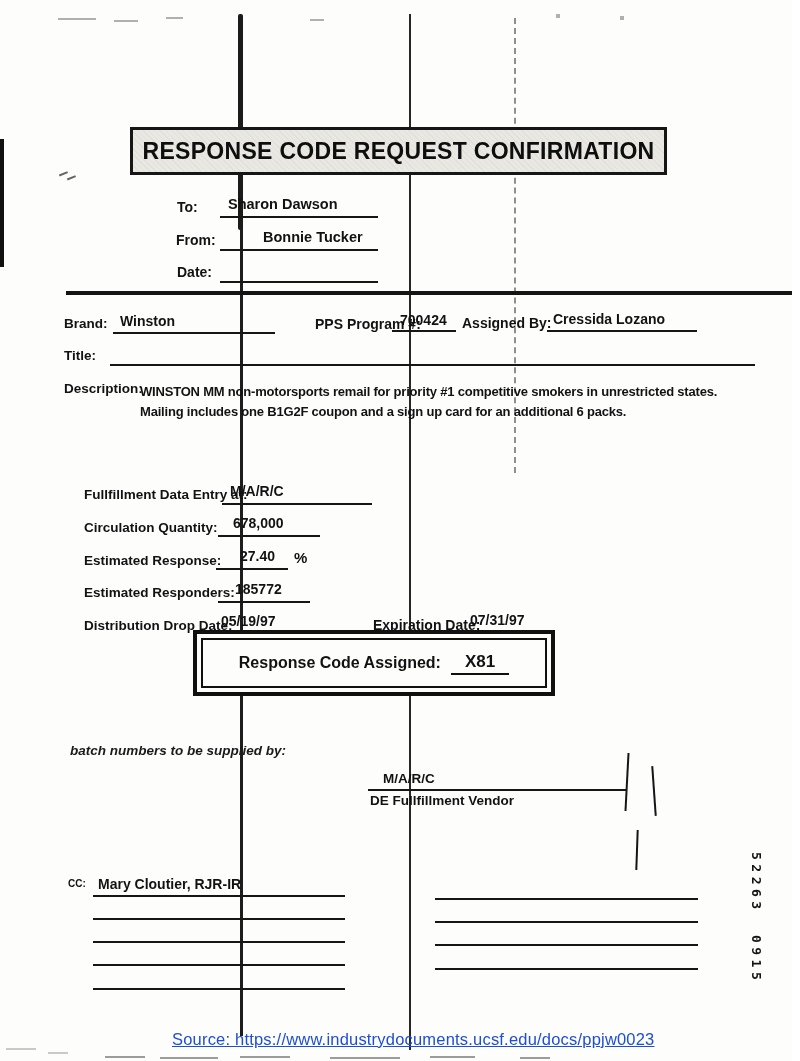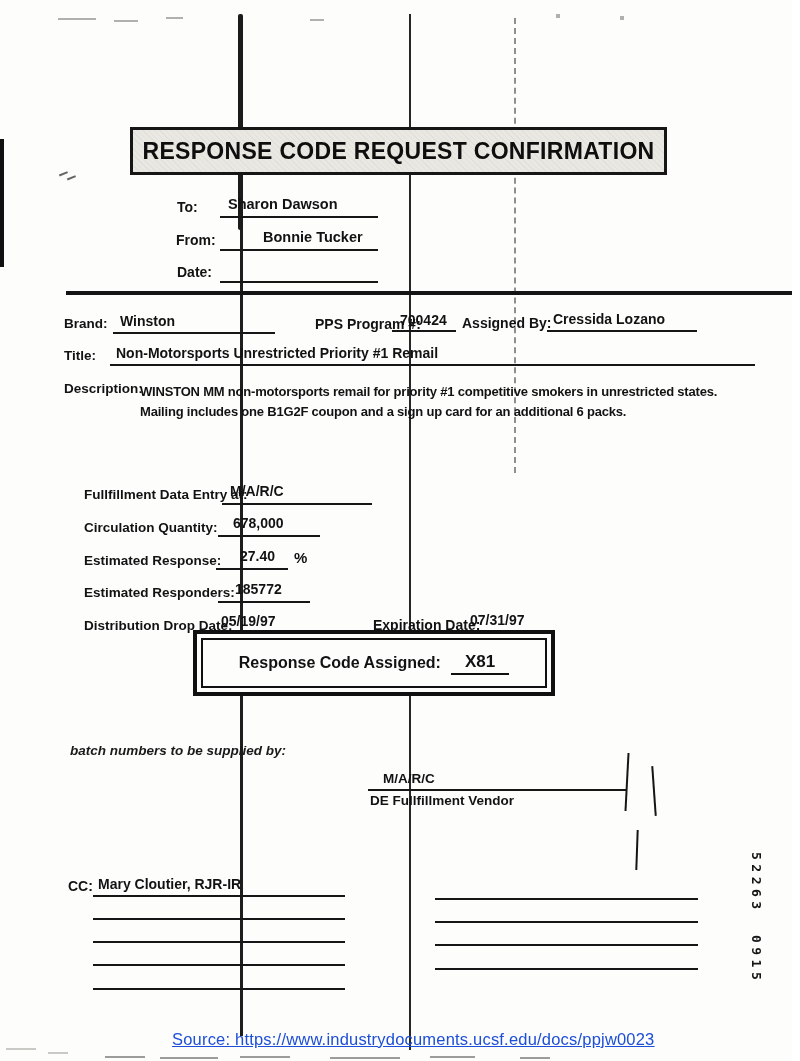--- a/index.html
+++ b/index.html
@@ -115,21 +115,20 @@
 
   <span class="abs lbl" style="left:295px;top:316px;font-size:14px;padding-left:20px;">PPS Program #:</span>
   <span class="abs val" style="left:400px;top:312px;">700424</span>
   <div class="ul" style="left:392px;top:330px;width:64px;"></div>
 
   <span class="abs lbl" style="left:462px;top:315px;font-size:14px;">Assigned By:</span>
   <span class="abs val" style="left:553px;top:311px;">Cressida Lozano</span>
   <div class="ul" style="left:547px;top:330px;width:150px;"></div>
 
   <span class="abs lbl" style="left:64px;top:348px;">Title:</span>
-  <span class="abs val" style="left:116px;top:345px;">Non-Motorsports Unrestricted Priority #1 Remail</span>
   <div class="ul" style="left:110px;top:364px;width:645px;"></div>
 
   <span class="abs lbl" style="left:64px;top:381px;">Description:</span>
   <span class="desc" style="left:140px;top:384px;">WINSTON MM non-motorsports remail for priority #1 competitive smokers in unrestricted states.</span>
   <span class="desc" style="left:140px;top:404px;">Mailing includes one B1G2F coupon and a sign up card for an additional 6 packs.</span>
 
   <span class="abs lbl" style="left:84px;top:487px;">Fullfillment Data Entry at:</span>
   <span class="abs val" style="left:230px;top:483px;">M/A/R/C</span>
   <div class="ul" style="left:222px;top:503px;width:150px;"></div>
 
@@ -160,21 +159,21 @@
       <span class="rc-value">X81</span>
     </div>
   </div>
 
   <span class="note" style="top:743px;">batch numbers to be supplied by:</span>
 
   <span class="abs lbl" style="left:383px;top:771px;">M/A/R/C</span>
   <div class="ul" style="left:368px;top:789px;width:258px;"></div>
   <span class="abs lbl" style="left:370px;top:793px;">DE Fullfillment Vendor</span>
 
-  <span class="abs lbl" style="left:68px;top:878px;font-size:14px;">CC:</span>
+  <span class="abs lbl" style="left:68px;top:878px;font-size:10px;">CC:</span>
   <span class="abs val" style="left:98px;top:876px;">Mary Cloutier, RJR-IR</span>
   <div class="ul" style="left:93px;top:895px;width:252px;"></div>
   <div class="ul" style="left:93px;top:918px;width:252px;"></div>
   <div class="ul" style="left:93px;top:941px;width:252px;"></div>
   <div class="ul" style="left:93px;top:964px;width:252px;"></div>
   <div class="ul" style="left:93px;top:988px;width:252px;"></div>
   <div class="ul" style="left:435px;top:898px;width:263px;"></div>
   <div class="ul" style="left:435px;top:921px;width:263px;"></div>
   <div class="ul" style="left:435px;top:944px;width:263px;"></div>
   <div class="ul" style="left:435px;top:968px;width:263px;"></div>

